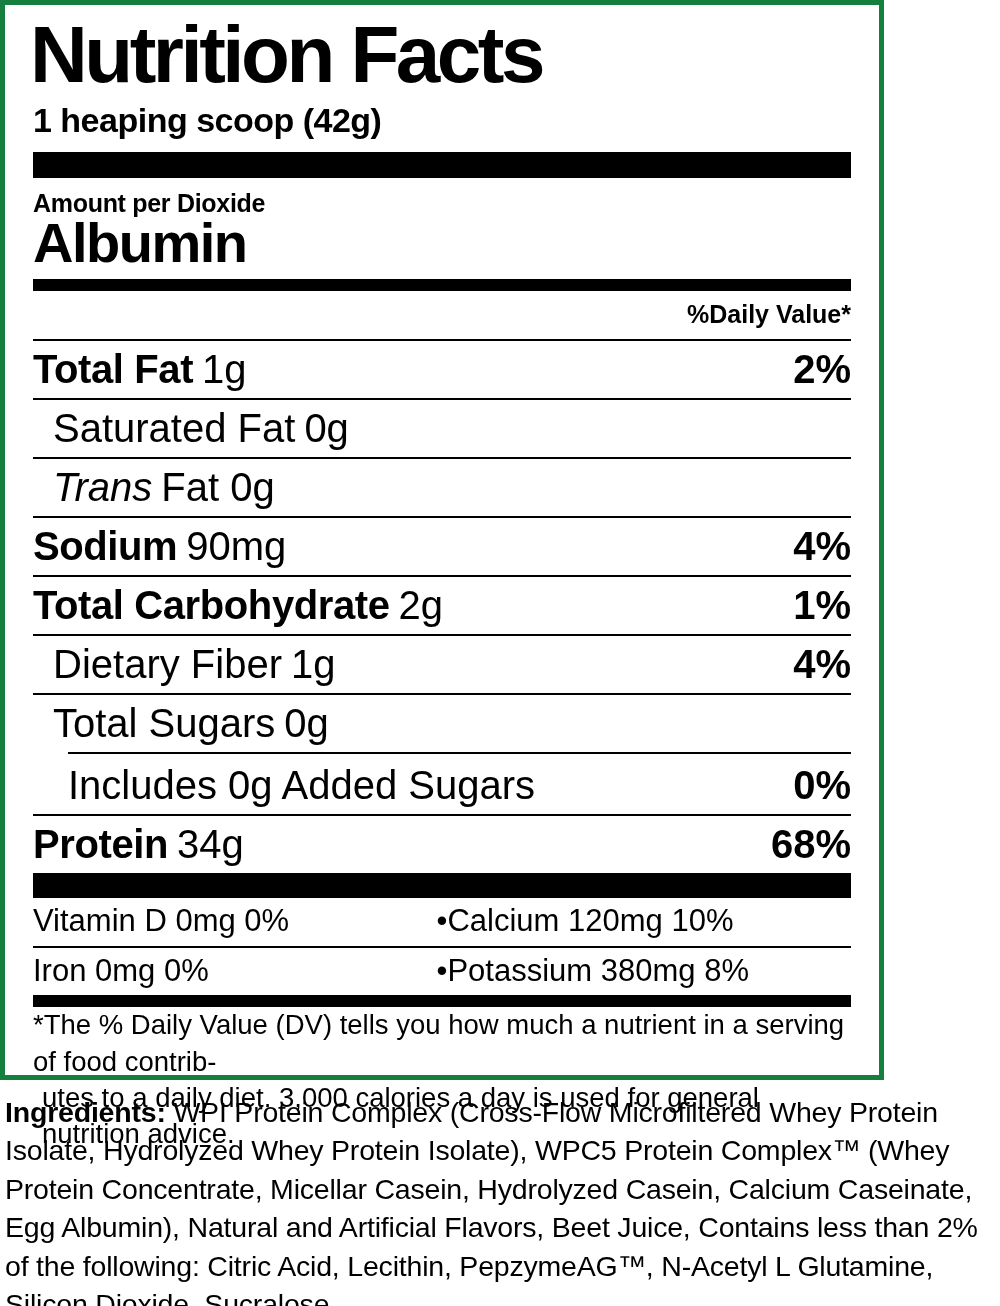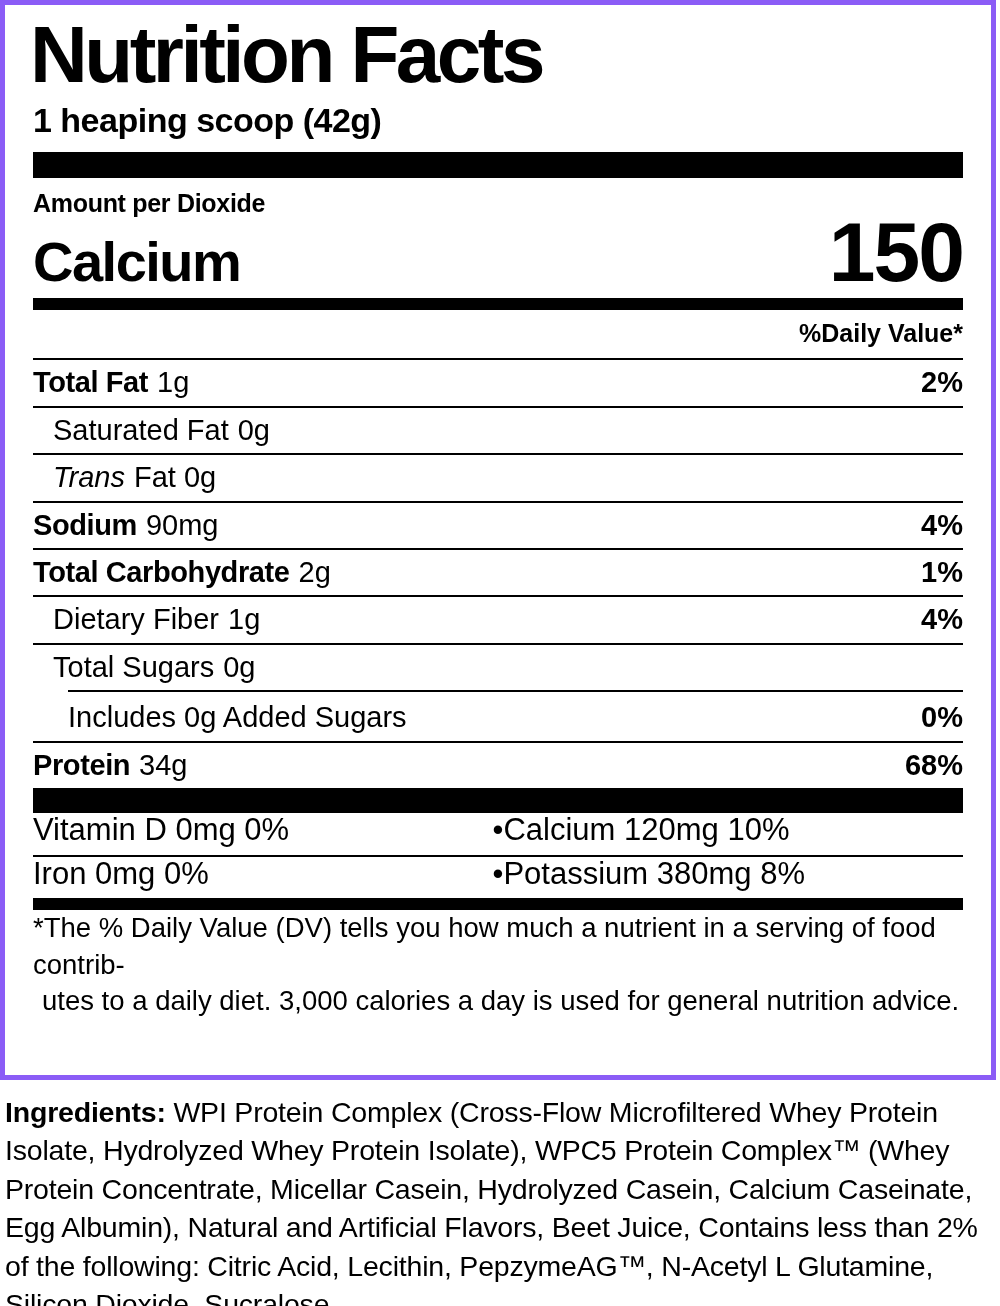--- a/index.html
+++ b/index.html
@@ -6,23 +6,23 @@
   body {
     width: 1000px; height: 1306px;
     background: #ffffff;
     color: #000000;
     font-family: "Liberation Sans", sans-serif;
     overflow: hidden;
     -webkit-font-smoothing: antialiased;
   }
   .nf-box {
     box-sizing: border-box;
-    width: 996px;
+    width: 884px;
     height: 1080px;
-    border: 5px solid #8b5cf6;
+    border: 5px solid #15803d;
     padding: 6px 28px 10px 28px;
   }
   .nf-title {
     font-size: 80px;
     font-weight: bold;
     letter-spacing: -3.5px;
     line-height: 1.04;
     margin: 2px 0 2px -3px;
     white-space: nowrap;
   }
@@ -41,39 +41,39 @@
   .cal-row {
     display: flex; justify-content: space-between; align-items: baseline;
     margin-top: -8px; padding-bottom: 4px;
   }
   .cal-label { font-size: 56px; font-weight: bold; letter-spacing: -1.5px; }
   .cal-value { font-size: 84px; font-weight: bold; letter-spacing: -2px; line-height: 1.0; }
   .dv-header { text-align: right; font-size: 25px; font-weight: bold; padding: 9px 0 10px 0; }
   .nrow {
     display: flex; justify-content: space-between; align-items: baseline;
     border-top: 2px solid #000;
-    font-size: 29px;
+    font-size: 40px;
     padding: 7px 0 8px 0;
     line-height: 1.05;
   }
   .nrow .nm .n-bold { font-weight: bold; letter-spacing: -0.4px; }
   .nrow .nm .n-italic { font-style: italic; }
   .nrow .nm .a { margin-left: 9px; }
   .nrow .dv { font-weight: bold; }
   .ind1 { padding-left: 20px; }
   .ind2 { padding-left: 35px; }
   .rule-indent { border-top: none; position: relative; padding-top: 12px; }
   .rule-indent::before {
     content: ""; position: absolute; top: 0; left: 35px; right: 0;
     border-top: 2px solid #000;
   }
   .vrow {
     display: flex; align-items: baseline;
     font-size: 31px;
-    padding: 1px 0 8px 0;
+    padding: 7px 0 8px 0;
     line-height: 1.05;
   }
   .vrow .v-left  { flex: 1 1 0; text-align: left; }
   .vrow .v-dot   { flex: 0 0 auto; }
   .vrow .v-right { flex: 1 1 0; text-align: left; }
   .vrow + .vrow { border-top: 2px solid #000; }
   .footnote { font-size: 27.5px; line-height: 1.32; }
   .footnote .fn2 { padding-left: 9px; }
   .bottom { padding: 0 5px; }
   .ingredients {
@@ -89,22 +89,21 @@
 
 <div class="nf-box">
   <div class="nf-title">Nutrition Facts</div>
   <div class="serving-row">
     <span>1 heaping scoop (42g)</span>
   </div>
   <div class="bar bar-thick"></div>
 
   <div class="aps">Amount per Dioxide</div>
   <div class="cal-row">
-    <span class="cal-label">Calcium</span>
-    <span class="cal-value">150</span>
+    <span class="cal-label">Albumin</span>
   </div>
   <div class="bar bar-med"></div>
 
   <div class="dv-header">%Daily Value*</div>
 
   <div class="nrow">
     <span class="nm"><span class="n-bold">Total Fat</span><span class="a">1g</span></span>
     <span class="dv">2%</span>
   </div>
   <div class="nrow ind1">

